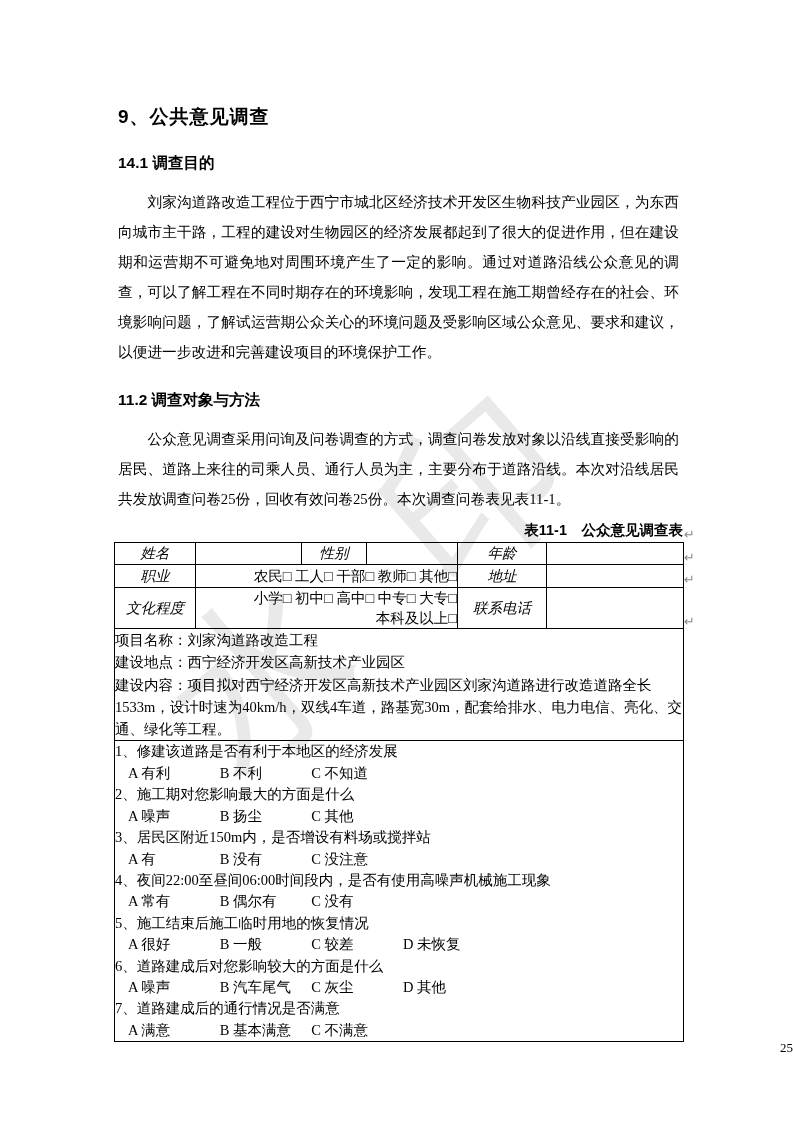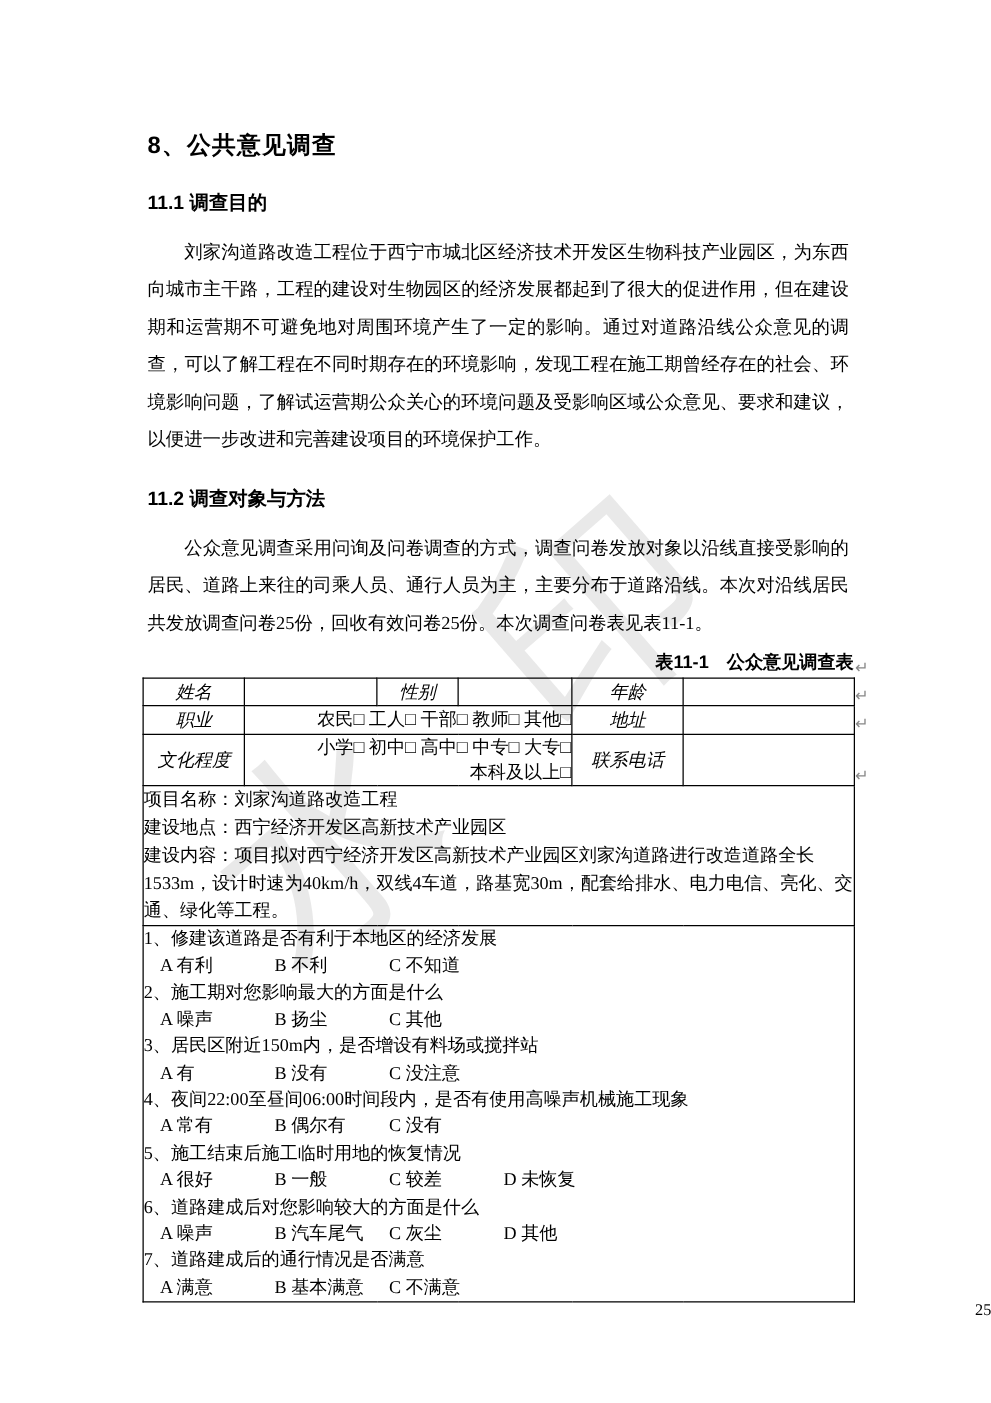--- a/index.html
+++ b/index.html
@@ -112,23 +112,23 @@
 </style>
 </head>
 <body>
 
 <div class="page">
 
   <div class="watermark">水印</div>
 
   <div class="content">
 
-    <h1 class="doc-title">8、公共意见调查</h1>
-
-    <h2 class="sec-heading">11.1 调查目的</h2>
+    <h1 class="doc-title">9、公共意见调查</h1>
+
+    <h2 class="sec-heading">14.1 调查目的</h2>
     <p class="body-para">刘家沟道路改造工程位于西宁市城北区经济技术开发区生物科技产业园区，为东西向城市主干路，工程的建设对生物园区的经济发展都起到了很大的促进作用，但在建设期和运营期不可避免地对周围环境产生了一定的影响。通过对道路沿线公众意见的调查，可以了解工程在不同时期存在的环境影响，发现工程在施工期曾经存在的社会、环境影响问题，了解试运营期公众关心的环境问题及受影响区域公众意见、要求和建议，以便进一步改进和完善建设项目的环境保护工作。</p>
 
     <h2 class="sec-heading">11.2 调查对象与方法</h2>
     <p class="body-para">公众意见调查采用问询及问卷调查的方式，调查问卷发放对象以沿线直接受影响的居民、道路上来往的司乘人员、通行人员为主，主要分布于道路沿线。本次对沿线居民共发放调查问卷25份，回收有效问卷25份。本次调查问卷表见表11-1。</p>
 
     <div class="table-caption">表11-1　公众意见调查表</div>
 
     <table class="survey">
       <colgroup>
         <col style="width:81px">

